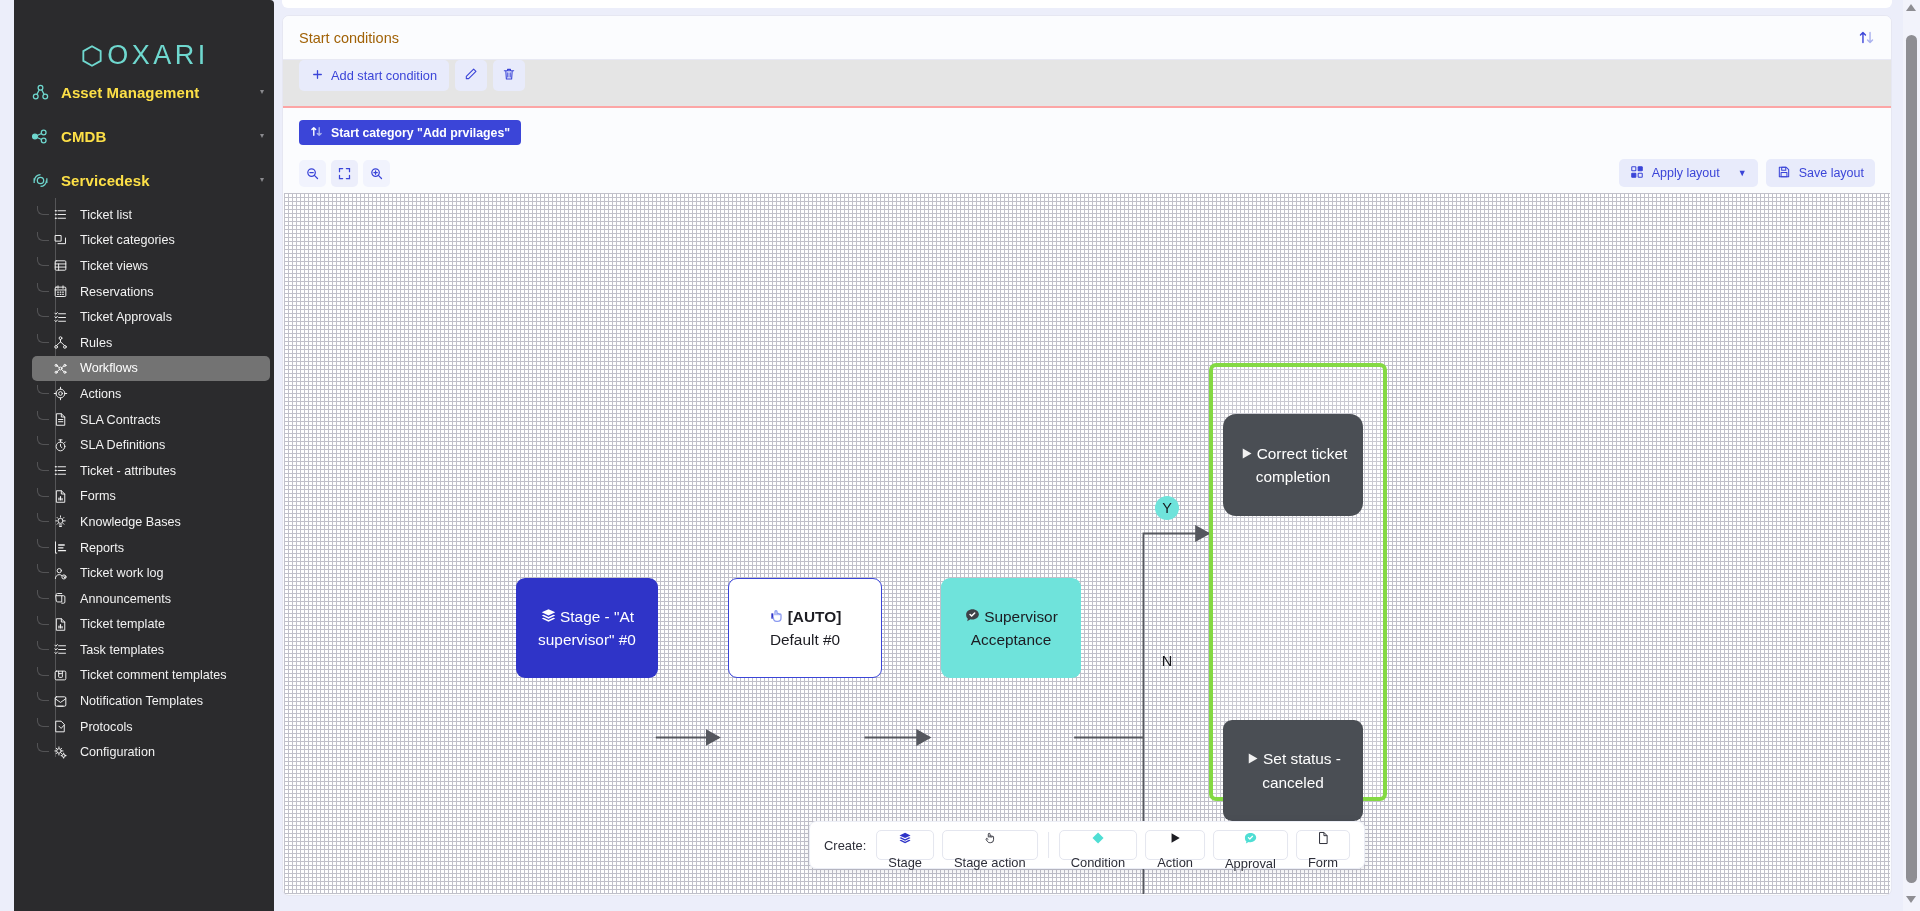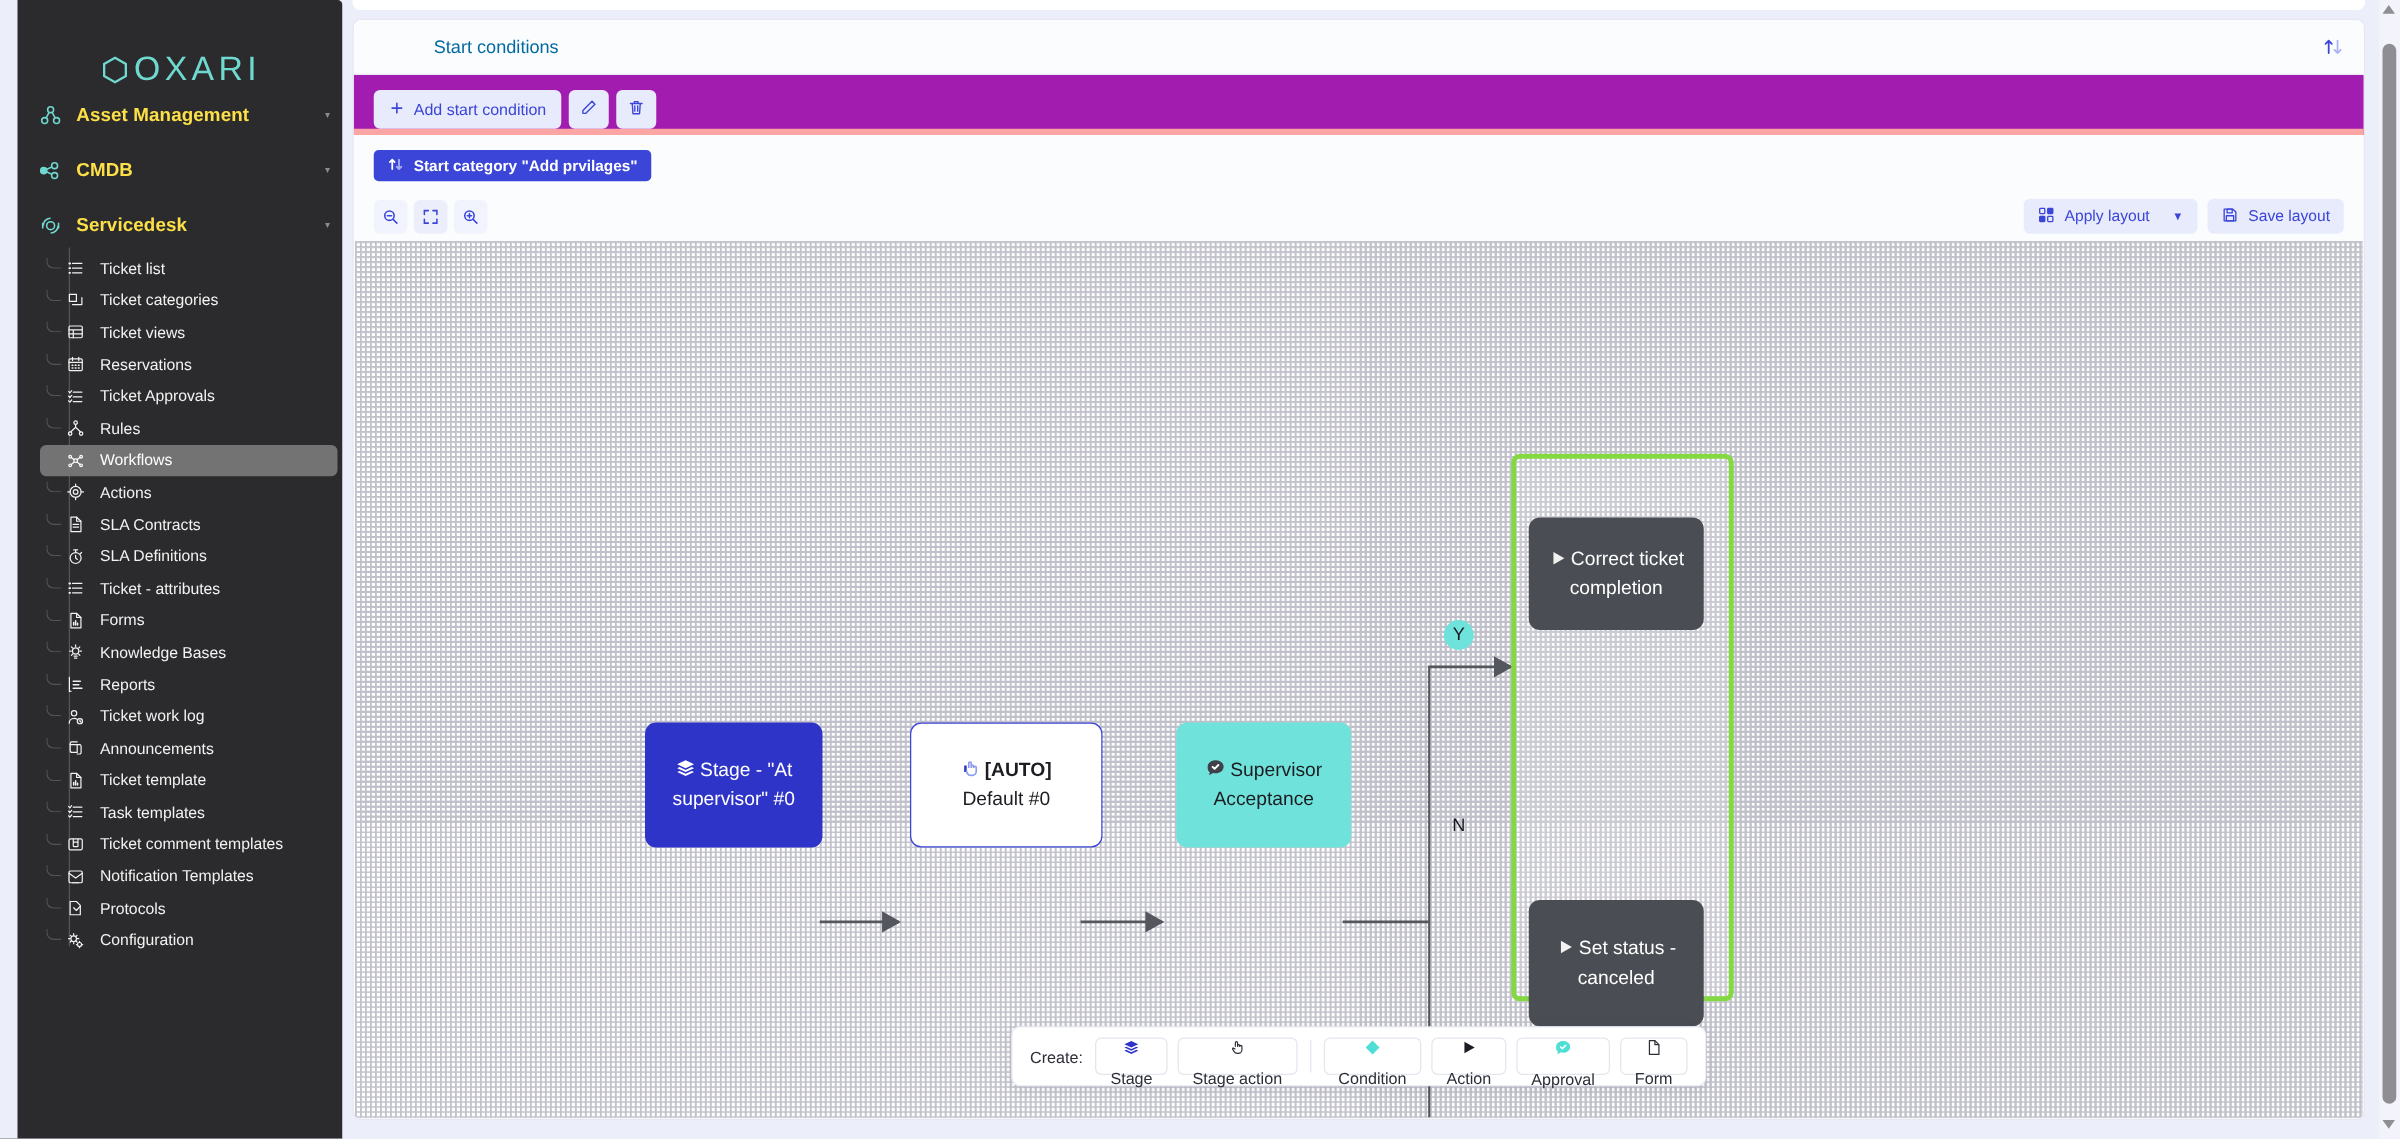--- a/index.html
+++ b/index.html
@@ -73,26 +73,26 @@
     position: absolute; left: 8px; top: 15px; right: 28px; bottom: 15px;
     background: #fbfcfe; border-radius: 7px; border: 1px solid #e6e7f2;
     display: flex; flex-direction: column; overflow: hidden;
   }
 
   .panel-header {
     height: 44px; flex: 0 0 44px; display: flex; align-items: center;
     padding: 0 16px; border-bottom: 1px solid #e8e9f3; background: #fbfcfe;
     justify-content: space-between;
   }
-  .panel-title { font-size: 14.5px; color: #0369a1; margin-left: 48px; }
+  .panel-title { font-size: 14.5px; color: #a16207; }
   .hdr-icon { display:flex; align-items:center; cursor:pointer; }
 
   .cond-toolbar {
-    height: 48px; flex: 0 0 48px; display: flex; align-items: flex-end; gap: 6px;
-    padding: 0 16px; border-bottom: 5px solid #fca5a5; background: #a21caf;
+    height: 48px; flex: 0 0 48px; display: flex; align-items: flex-start; gap: 6px;
+    padding: 0 16px; border-bottom: 2px solid #fca5a5; background: #e5e5e5;
   }
   .btn-soft {
     display: inline-flex; align-items: center; gap: 7px; height: 31px;
     padding: 0 12px; border-radius: 5px; background: #e8ebfb; color: #3b45d8;
     font-size: 12.8px; border: none; cursor: pointer; white-space: nowrap;
   }
   .btn-soft.icon-only { padding: 0 9px; }
 
   .cat-row { padding: 12px 16px 8px 16px; }
   .btn-primary {
@@ -637,21 +637,21 @@
                   </svg></span><span>[AUTO]</span></span>
               <span class="l2">Default #0</span>
             </span>
           </div>
           <div class="node node-approval" style="left: 657px; top: 385px; width: 140px; height: 100px;">
             <span class="ntxt"><span class="nico"><svg width="17" height="17" viewBox="0 0 24 24">
                   <path d="M12 3c5 0 9 3.3 9 7.4 0 4.1-4 7.4-9 7.4-1 0-2-.13-2.9-.37L4.5 20l.9-3.3C3.3 15.3 3 13 3 10.4 3 6.3 7 3 12 3z" fill="#3f4248"></path>
                   <path d="M8.6 10.6l2.2 2.2 4.3-4.3" fill="none" stroke="#fff" stroke-width="2.2" stroke-linecap="round" stroke-linejoin="round"></path>
                 </svg></span><span>Supervisor</span> <span>Acceptance</span></span>
           </div>
-          <div class="node node-action" style="left: 939px; top: 221px; width: 140px; height: 90px;">
+          <div class="node node-action" style="left: 939px; top: 221px; width: 140px; height: 102px; border-radius: 13px;">
             <span class="ntxt"><span class="nico"><svg width="15" height="15" viewBox="0 0 24 24" fill="#f1f1f1">
                   <path d="M6 4l14 8-14 8z"></path>
                 </svg></span><span>Correct ticket</span> <span>completion</span></span>
           </div>
           <div class="node node-action" style="left: 939px; top: 527px; width: 140px; height: 101px;">
             <span class="ntxt"><span class="nico"><svg width="15" height="15" viewBox="0 0 24 24" fill="#f1f1f1">
                   <path d="M6 4l14 8-14 8z"></path>
                 </svg></span><span>Set status -</span> <span>canceled</span></span>
           </div>
           <div class="badge badge-y" style="left: 871px; top: 303px;">

